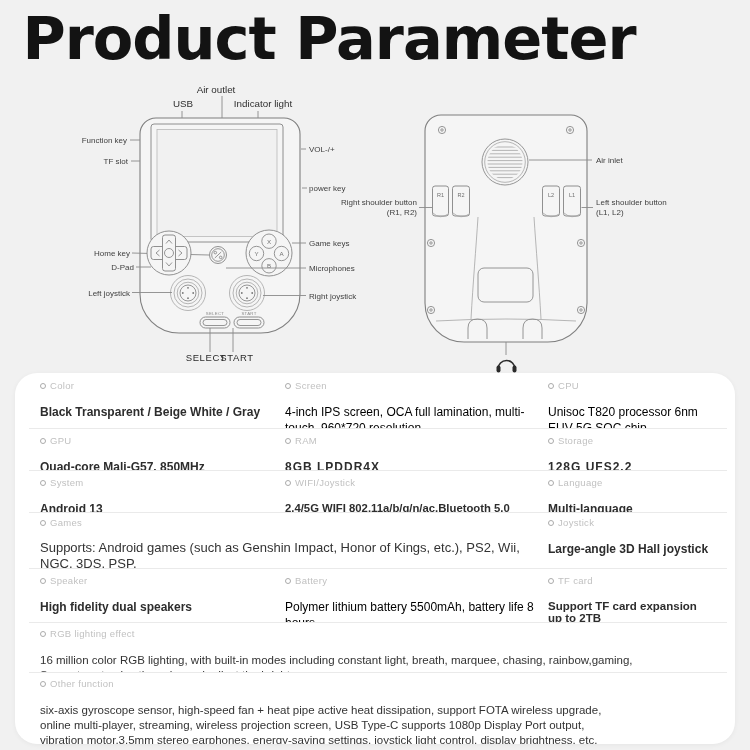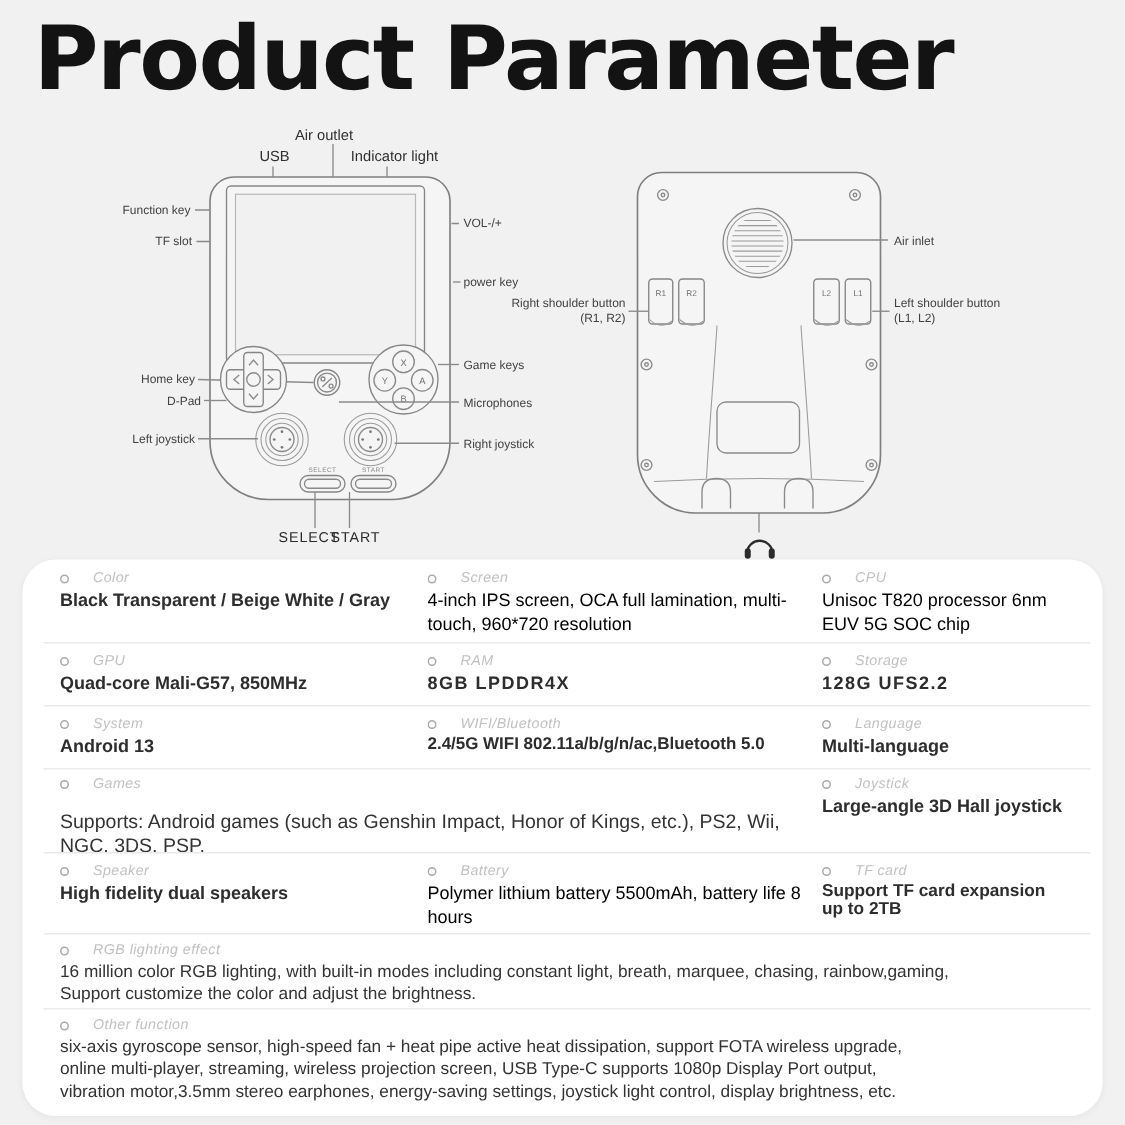--- a/index.html
+++ b/index.html
@@ -31,25 +31,25 @@
   .row  { display:grid; grid-template-columns:245px 263px 1fr;
           margin:0 8px 0 14px; padding:0 4px 0 11px;
           border-bottom:1px solid #eaeaea; box-sizing:border-box; }
   .row:last-child { border-bottom:none; }
   .r1 { height:56px; } .r2 { height:42px; } .r3 { height:42px; }
   .r4 { height:56px; } .r5 { height:54px; } .r6 { height:50px; } .r7 { height:71px; }
   .cell { padding-top:6px; padding-right:8px; overflow:hidden; }
   .r1 .cell { padding-top:7px; } .r4 .cell { padding-top:4px; }
   .r6 .cell, .r7 .cell { padding-top:5px; }
   .span2 { grid-column:1 / 3; } .span3 { grid-column:1 / 4; }
-  .spec-label { display:flex; align-items:center; gap:16px; font-size:9.5px;
-                color:#c1c1c1; letter-spacing:0.3px;font-style:italic; }
+  .spec-label { display:flex; align-items:center; gap:4px; font-size:9.5px;
+                color:#c1c1c1; letter-spacing:0.3px; }
   .dot { width:4px; height:4px; border:1px solid #ababab; border-radius:50%;
          display:inline-block; flex:0 0 auto; }
-  .spec-value { margin-top:2px; color:#2d2d2d; }
+  .spec-value { margin-top:14px; color:#2d2d2d; }
   .v-strong .spec-value { font-weight:bold; font-size:12px; }
   .v-norm  .spec-value { font-weight:normal; font-size:12px; line-height:1.3; color:#000000; }
   .v-para  .spec-value { font-weight:normal; font-size:11.5px; line-height:1.32; color:#333;
                          white-space:pre-wrap; }
   .cell-games .spec-value { font-size:13px; line-height:1.25; white-space:pre-wrap;
                             font-weight:normal; color:#333; margin-top:12px; }
   .cell-wifi .spec-value { font-size:11.3px; }
   .cell-joystick .spec-value { font-size:12px; }
   .cell-tf .spec-value { font-size:11.5px; padding-right:12px; }
   .cell-ram .spec-value, .cell-storage .spec-value { letter-spacing:1px; }
@@ -301,21 +301,21 @@
       <div class="cell v-strong">
         <div class="spec-label">
             <span class="dot"></span>
             <span>System</span>
           </div>
         <div class="spec-value">Android 13</div>
       </div>
       <div class="cell v-strong cell-wifi">
         <div class="spec-label">
             <span class="dot"></span>
-            <span>WIFI/Bluetooth</span>
+            <span>WIFI/Joystick</span>
           </div>
         <div class="spec-value">2.4/5G WIFI 802.11a/b/g/n/ac,Bluetooth 5.0</div>
       </div>
       <div class="cell v-strong">
         <div class="spec-label">
             <span class="dot"></span>
             <span>Language</span>
           </div>
         <div class="spec-value">Multi-language</div>
       </div>

